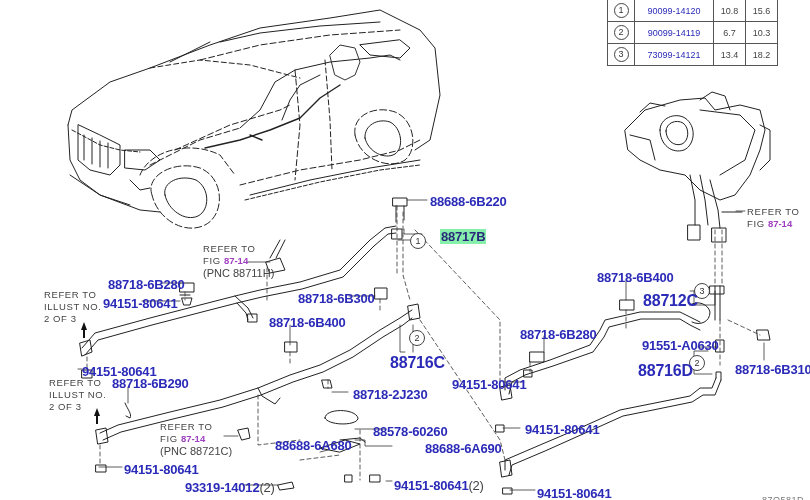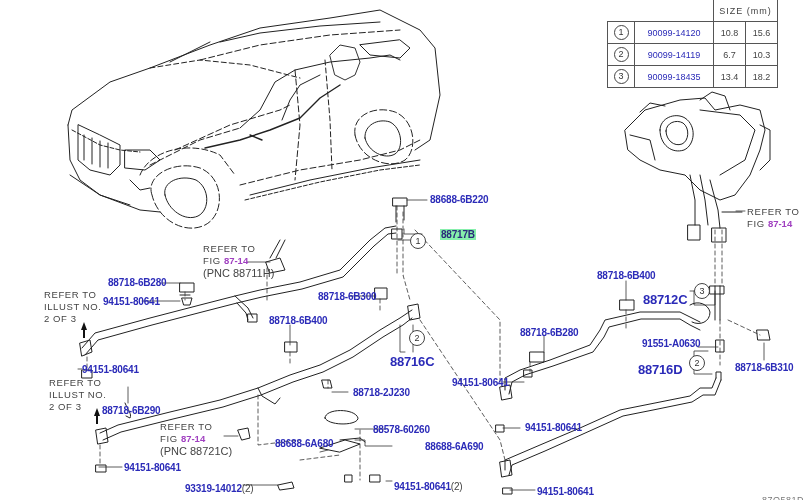--- a/index.html
+++ b/index.html
@@ -1,21 +1,21 @@
 <!DOCTYPE html>
 <html><head>
 <meta charset="utf-8">
 <style>
   html, body { margin:0; padding:0; background:#fff; }
   body { width:810px; height:500px; position:relative; overflow:hidden;
          font-family:"Liberation Sans", sans-serif; }
   #diagram { position:absolute; left:0; top:0; width:810px; height:500px; }
-  .lbl { position:absolute; font-family:"Liberation Sans", sans-serif; font-size:10px;
+  .lbl { position:absolute; font-family:"Liberation Sans", sans-serif; font-size:13px;
          color:#2b2bb8; font-weight:bold; white-space:nowrap; letter-spacing:-0.2px; cursor:pointer; }
-  .lbl.big { font-size:13px; }
+  .lbl.big { font-size:16px; }
   .qty { color:#444; font-weight:normal; }
   .note { position:absolute; font-family:"Liberation Sans", sans-serif; font-size:9.5px; color:#444;
           white-space:nowrap; line-height:12px; letter-spacing:0.6px; }
   .note .fig { color:#a040c0; font-weight:bold; letter-spacing:0; cursor:pointer; }
   .note .pnc { font-family:Liberation Sans, sans-serif; font-size:11px; letter-spacing:0; }
   .hl { background:#86efac; color:#2a2a7a; padding:0 1px; }
   table.size { position:absolute; left:607px; top:-1px; border-collapse:collapse;
                font-family:"Liberation Sans", sans-serif; font-size:9px; }
   table.size td { border:1px solid #555; height:21px; text-align:center; padding:0; }
   table.size td.empty { border:none; }
@@ -205,59 +205,55 @@
       <path d="M626,310 L626,330"></path>
       <path d="M530,362 L530,372"></path>
       <path d="M87,357 L87,370"></path>
       <path d="M100,445 L100,465"></path>
     </g>
   </g>
 </svg>
 
 <table class="size">
   <tbody>
-      <tr>
-    <td class="empty" colspan="2"></td>
-    <td class="hdr" colspan="2">SIZE (mm)</td>
-  </tr>
   <tr>
     <td class="circ"><span class="circle">1</span></td>
     <td class="pn">90099-14120</td>
     <td class="num">10.8</td>
     <td class="num">15.6</td>
   </tr>
   <tr>
     <td class="circ"><span class="circle">2</span></td>
     <td class="pn">90099-14119</td>
     <td class="num">6.7</td>
     <td class="num">10.3</td>
   </tr>
   <tr>
     <td class="circ"><span class="circle">3</span></td>
-    <td class="pn">90099-18435</td>
+    <td class="pn">73099-14121</td>
     <td class="num">13.4</td>
     <td class="num">18.2</td>
   </tr>
 </tbody>
   </table>
 
 <span class="callout" style="left:410px;top:233px;">1</span>
 <span class="callout" style="left:409px;top:330px;">2</span>
 <span class="callout" style="left:694px;top:283px;">3</span>
 <span class="callout" style="left:689px;top:355px;">2</span>
 
 <span class="lbl" style="left:430px;top:194px;">88688-6B220</span>
 <span class="lbl hl" style="left:440px;top:229px;">88717B</span>
 <span class="lbl" style="left:108px;top:277px;">88718-6B280</span>
 <span class="lbl" style="left:103px;top:296px;">94151-80641</span>
-<span class="lbl" style="left:298px;top:291px;margin-left:20px;">88718-6B300</span>
+<span class="lbl" style="left:298px;top:291px;">88718-6B300</span>
 <span class="lbl" style="left:269px;top:315px;">88718-6B400</span>
 <span class="lbl big" style="left:390px;top:354px;">88716C</span>
 <span class="lbl" style="left:82px;top:364px;">94151-80641</span>
-<span class="lbl" style="left:102px;top:376px;margin-top:29px;">88718-6B290</span>
+<span class="lbl" style="left:112px;top:376px;">88718-6B290</span>
 <span class="lbl" style="left:353px;top:387px;">88718-2J230</span>
 <span class="lbl" style="left:373px;top:424px;">88578-60260</span>
 <span class="lbl" style="left:275px;top:438px;">88688-6A680</span>
 <span class="lbl" style="left:393px;top:441px;padding-left:32px;">88688-6A690</span>
 <span class="lbl" style="left:124px;top:462px;">94151-80641</span>
 <span style="position:absolute;left:185px;top:478px;white-space:nowrap;">
   <span class="lbl" style="position:static;">93319-14012</span><span class="lbl qty" style="position:static;">(2)</span>
 </span>
 <span style="position:absolute;left:394px;top:476px;white-space:nowrap;">
   <span class="lbl" style="position:static;">94151-80641</span><span class="lbl qty" style="position:static;">(2)</span>

